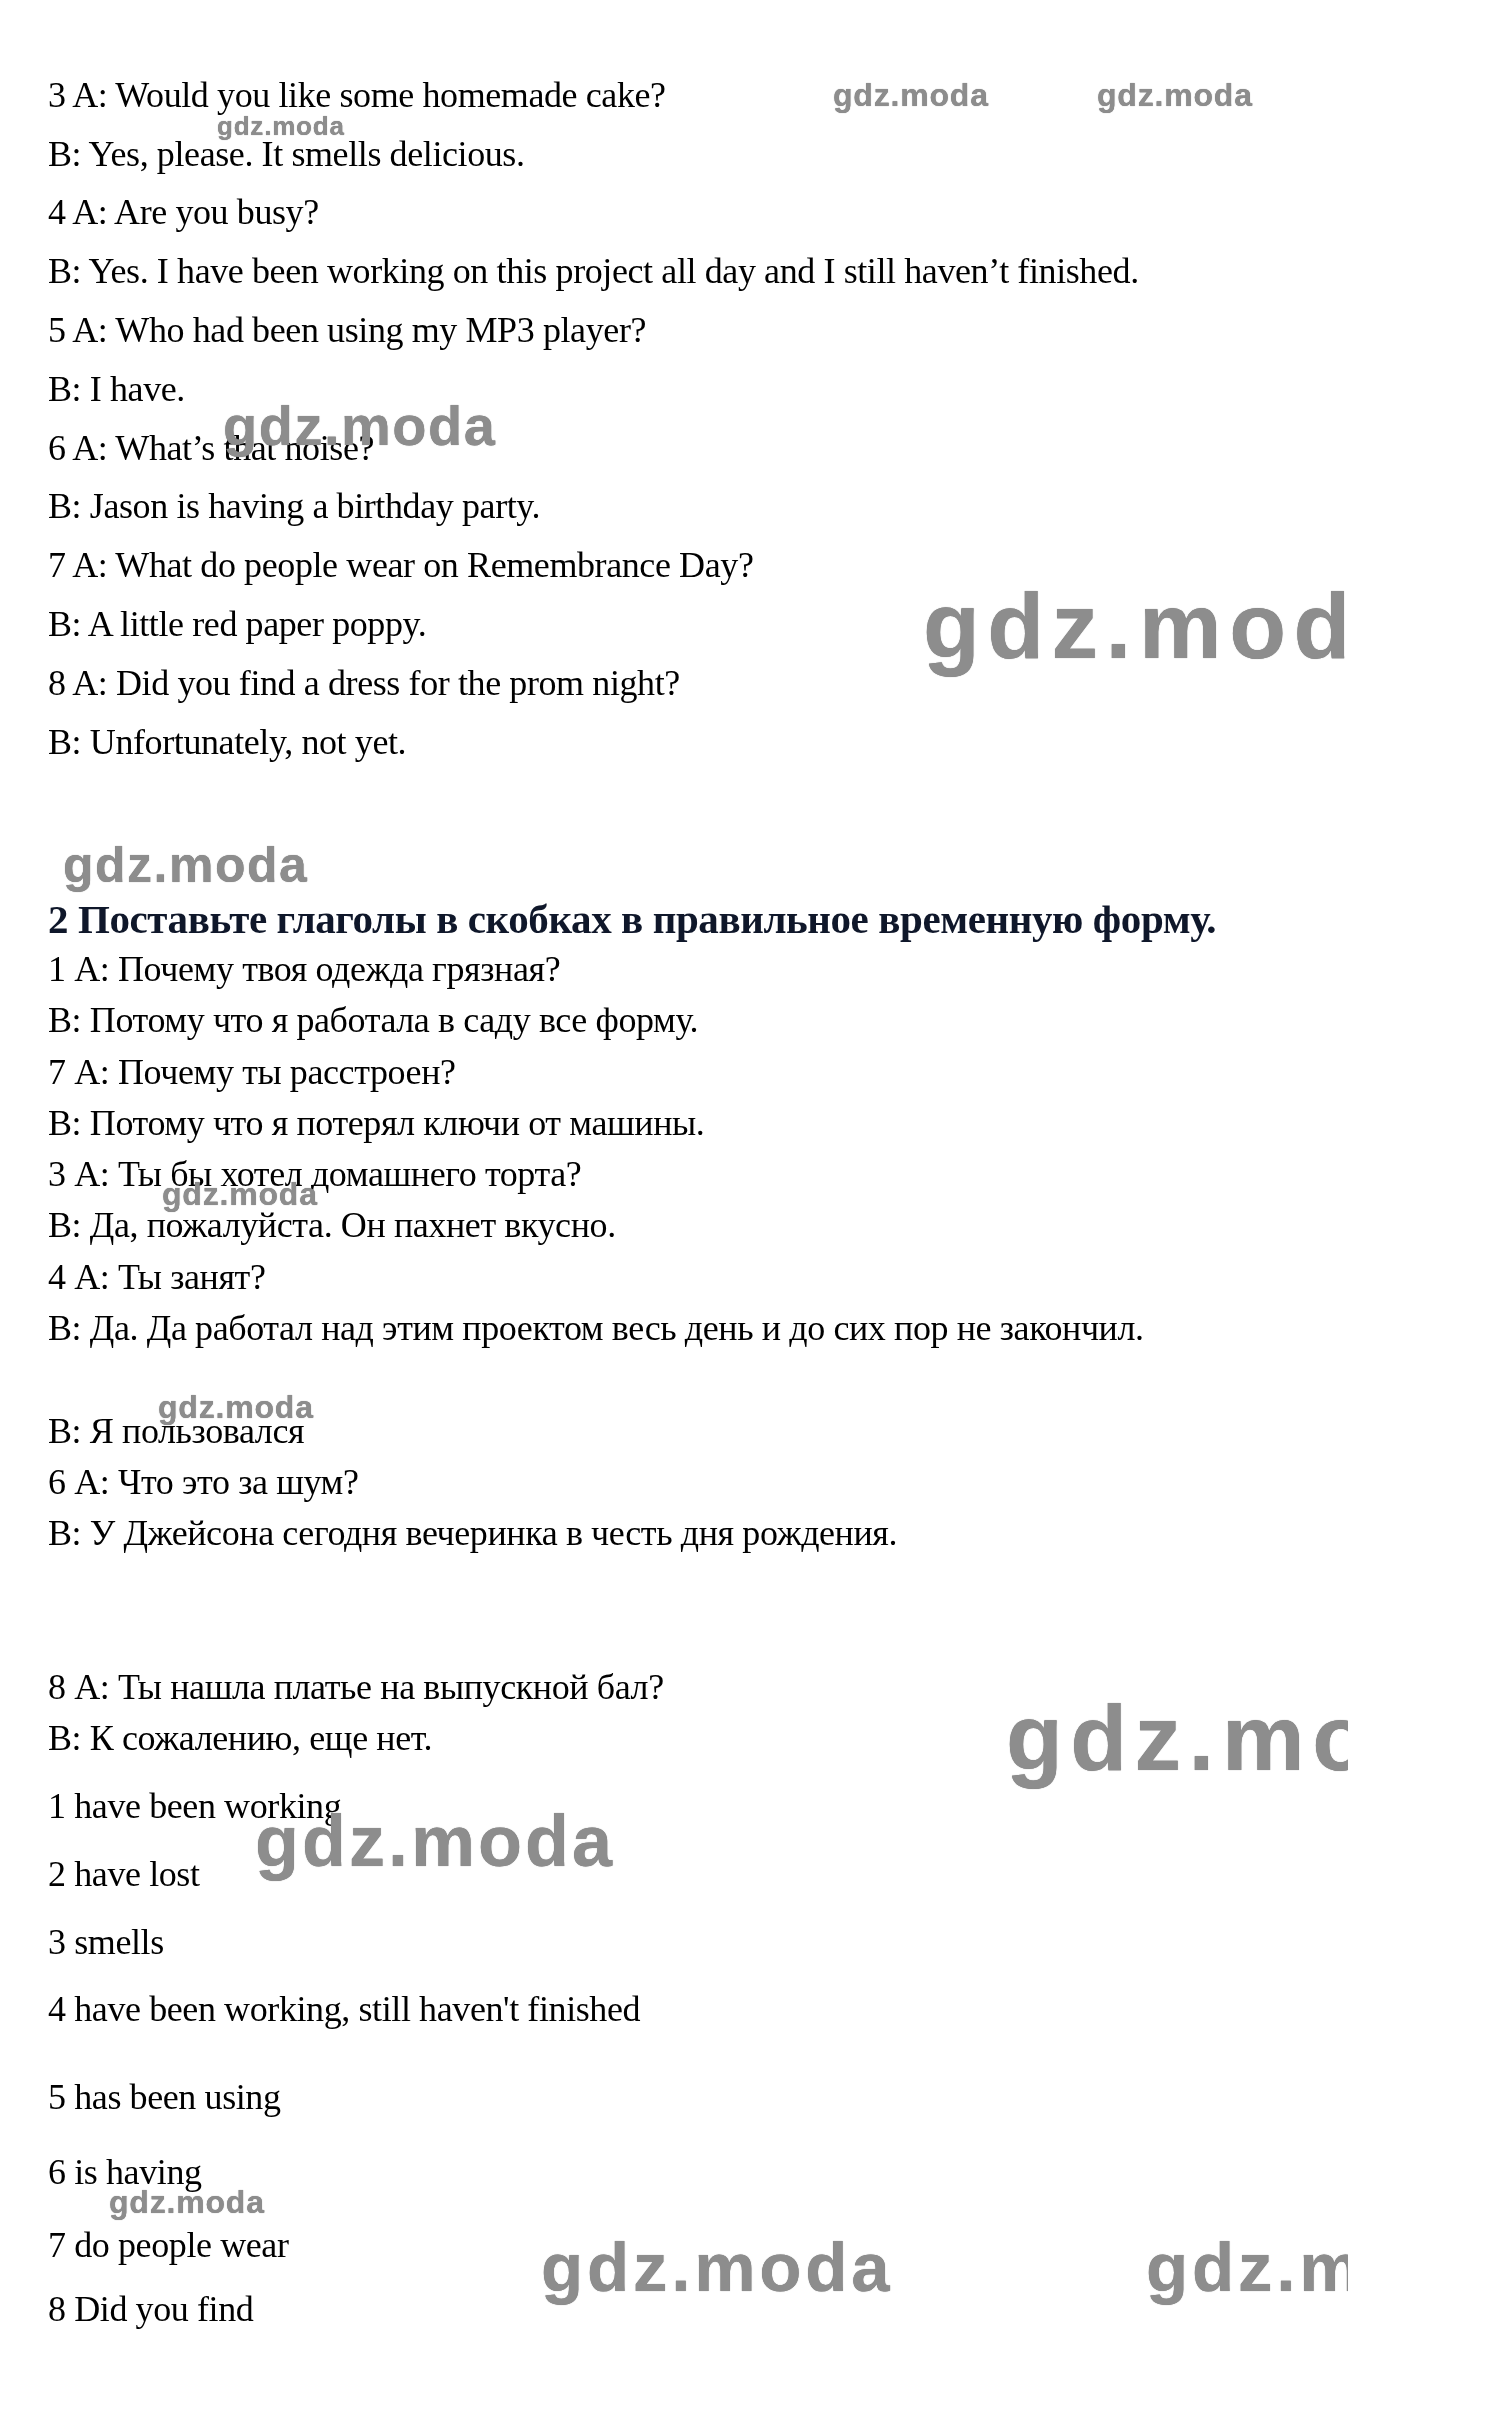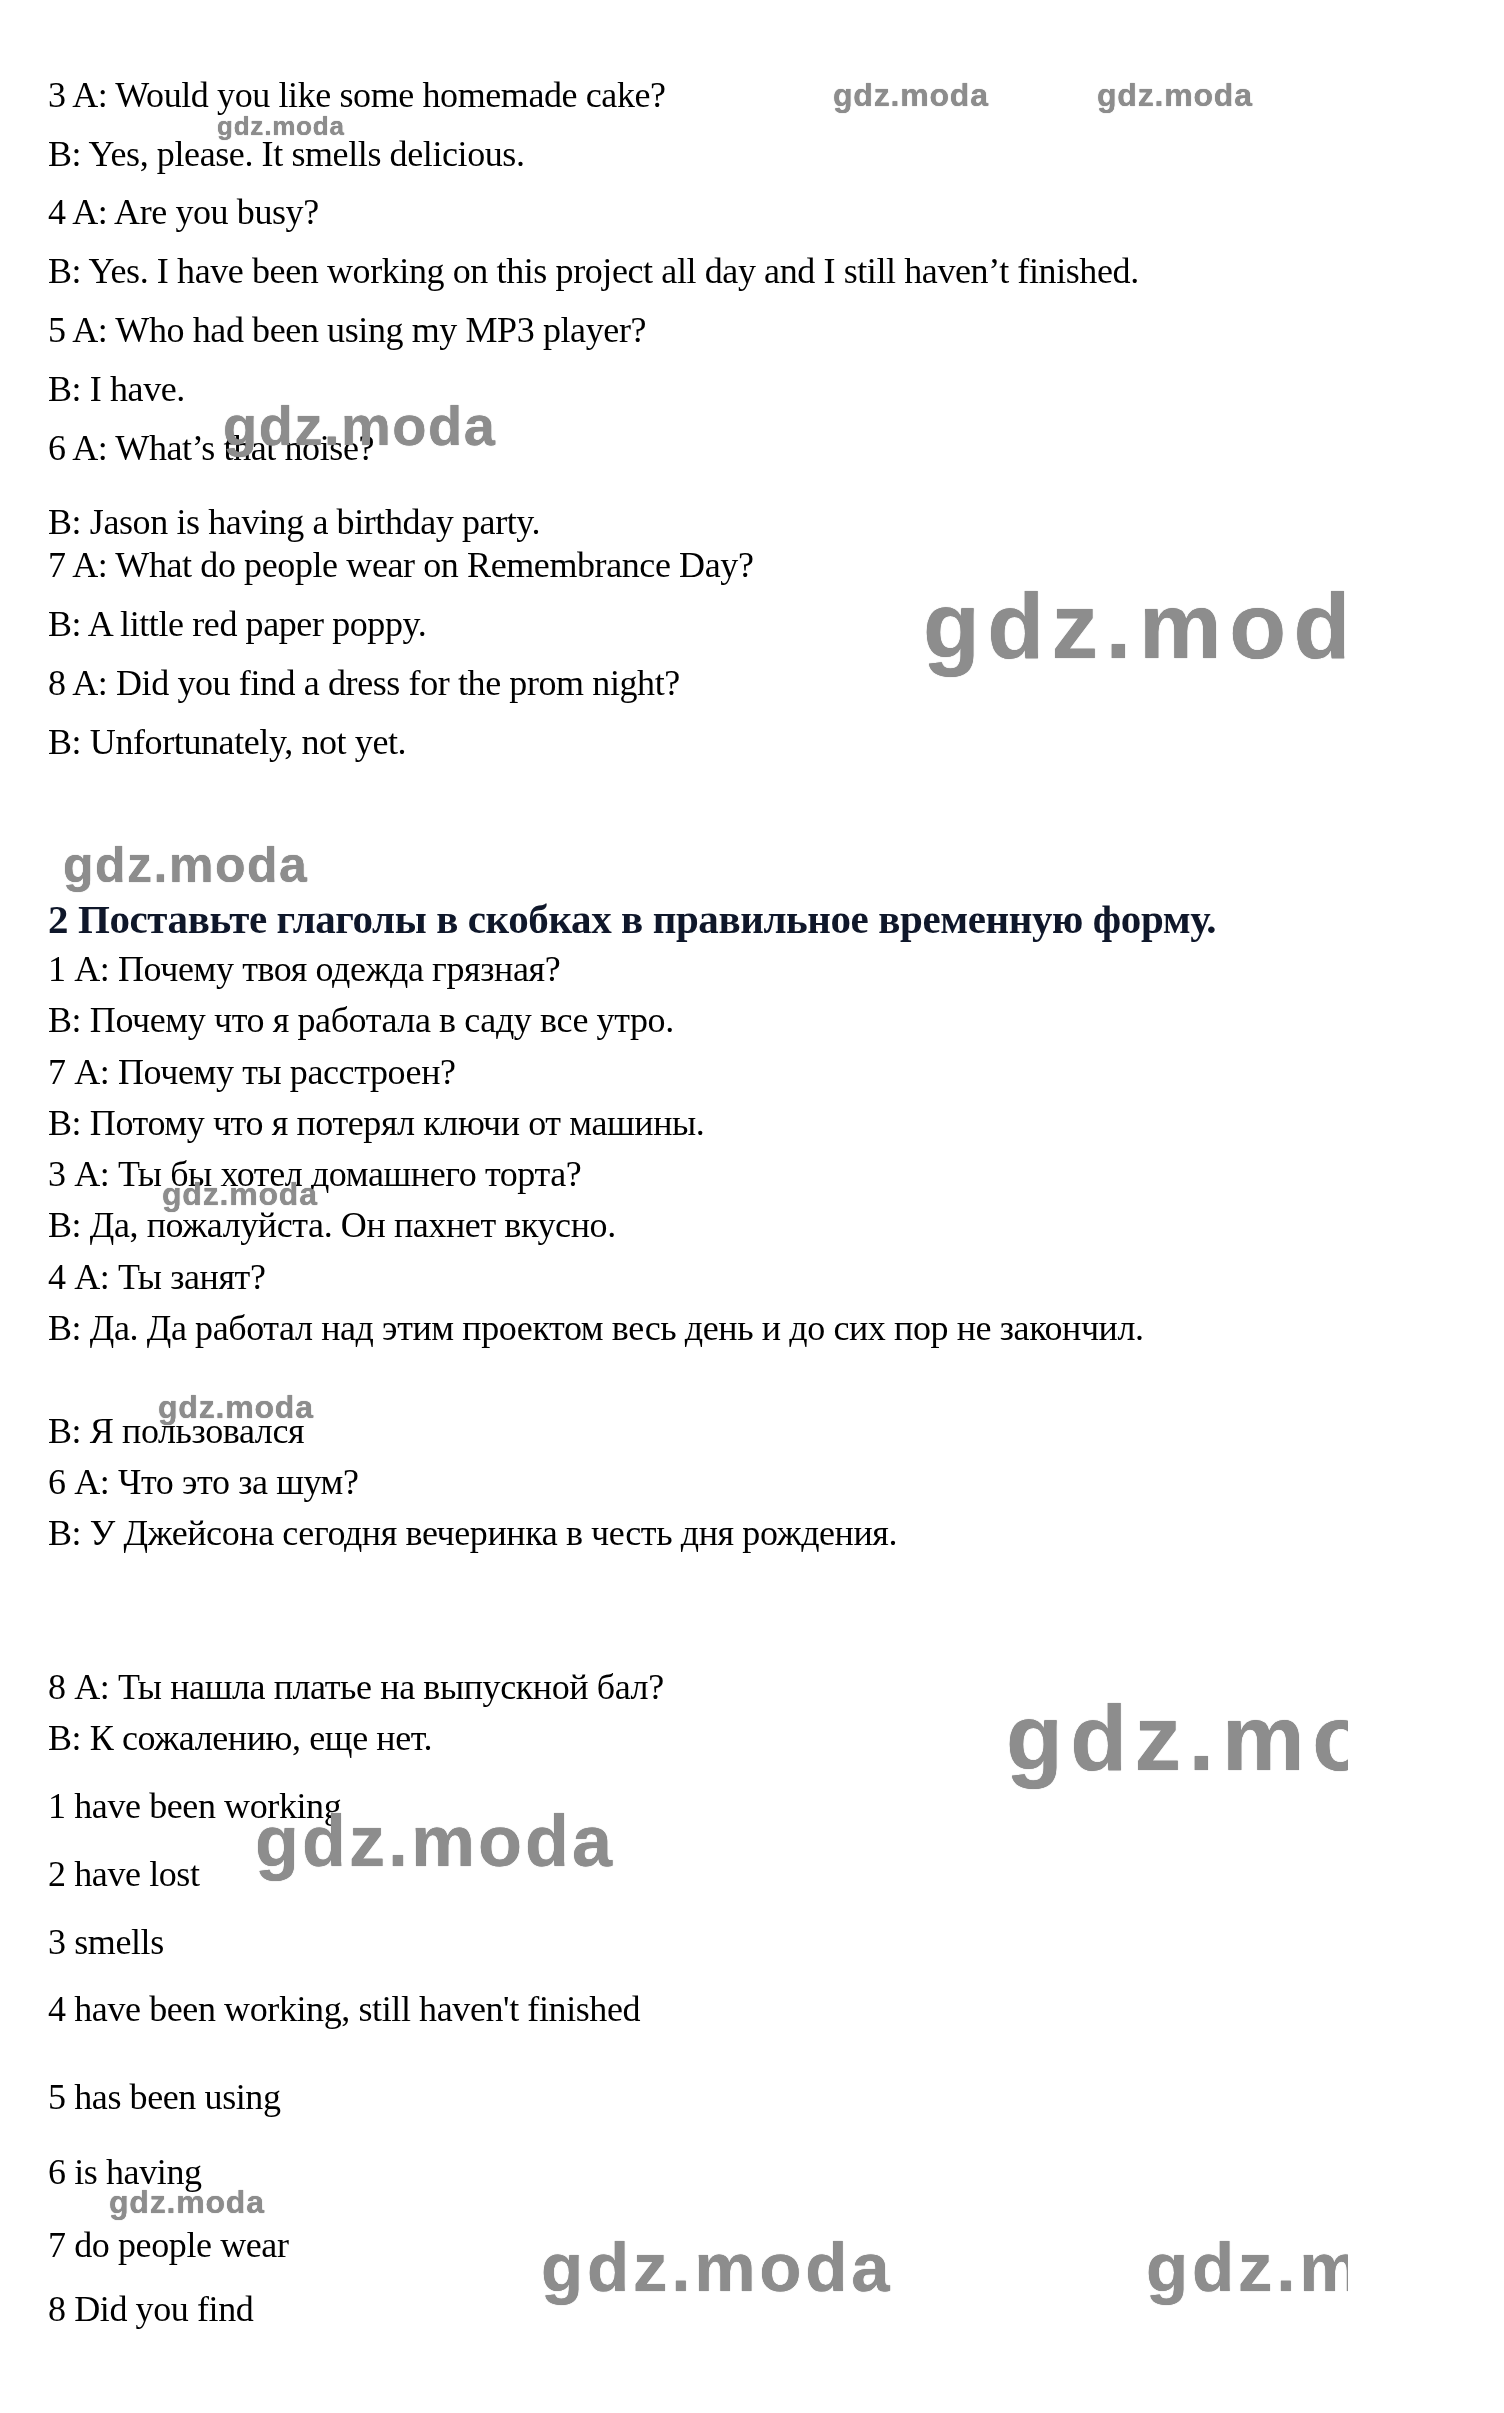--- a/index.html
+++ b/index.html
@@ -51,30 +51,30 @@
 
 <div class="page">
 
   <div class="line" style="top:77px">3 A: Would you like some homemade cake?</div>
   <div class="line" style="top:136px">B: Yes, please. It smells delicious.</div>
   <div class="line" style="top:194px">4 A: Are you busy?</div>
   <div class="line" style="top:253px">B: Yes. I have been working on this project all day and I still haven’t finished.</div>
   <div class="line" style="top:312px">5 A: Who had been using my MP3 player?</div>
   <div class="line" style="top:371px">B: I have.</div>
   <div class="line" style="top:430px">6 A: What’s that noise?</div>
-  <div class="line" style="top:504px">B: Jason is having a birthday party.</div>
+  <div class="line" style="top:488px">B: Jason is having a birthday party.</div>
   <div class="line" style="top:547px">7 A: What do people wear on Remembrance Day?</div>
   <div class="line" style="top:606px">B: A little red paper poppy.</div>
   <div class="line" style="top:665px">8 A: Did you find a dress for the prom night?</div>
   <div class="line" style="top:724px">B: Unfortunately, not yet.</div>
 
   <div class="heading" style="top:898px">2 Поставьте глаголы в скобках в правильное временную форму.</div>
 
   <div class="line" style="top:951px">1 А: Почему твоя одежда грязная?</div>
-  <div class="line" style="top:1002px">В: Почему что я работала в саду все утро.</div>
+  <div class="line" style="top:1002px">В: Потому что я работала в саду все форму.</div>
   <div class="line" style="top:1054px">7 А: Почему ты расстроен?</div>
   <div class="line" style="top:1105px">В: Потому что я потерял ключи от машины.</div>
   <div class="line" style="top:1156px">3 А: Ты бы хотел домашнего торта?</div>
   <div class="line" style="top:1207px">В: Да, пожалуйста. Он пахнет вкусно.</div>
   <div class="line" style="top:1259px">4 А: Ты занят?</div>
   <div class="line" style="top:1310px">В: Да. Да работал над этим проектом весь день и до сих пор не закончил.</div>
   <div class="line" style="top:1413px">В: Я пользовался</div>
   <div class="line" style="top:1464px">6 А: Что это за шум?</div>
   <div class="line" style="top:1515px">В: У Джейсона сегодня вечеринка в честь дня рождения.</div>
   <div class="line" style="top:1669px">8 А: Ты нашла платье на выпускной бал?</div>

